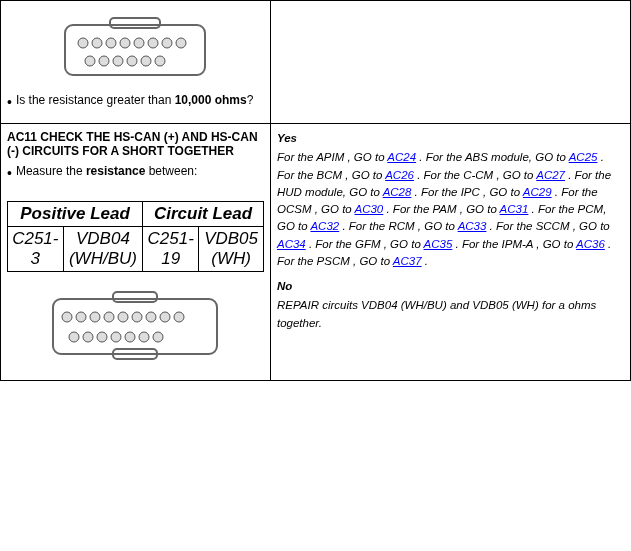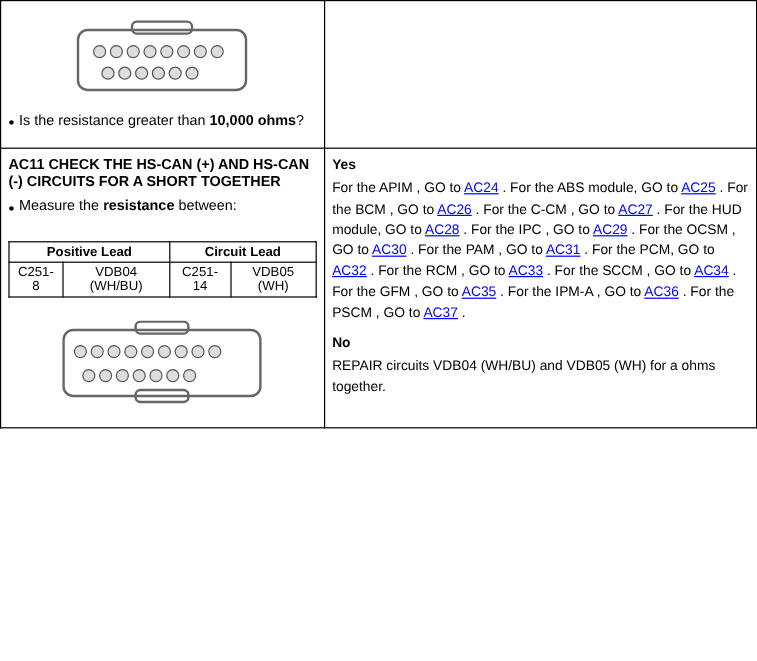--- a/index.html
+++ b/index.html
@@ -18,20 +18,21 @@
     .main-table td {
       border: 1px solid #000;
       vertical-align: top;
       padding: 6px;
     }
     .left-col {
       width: 270px;
     }
     .right-col {
       width: 361px;
+      font-style: italic;
     }
     .bullet-section {
       margin: 6px 0;
     }
     .bullet-item {
       display: flex;
       align-items: flex-start;
       gap: 4px;
       margin: 4px 0;
     }
@@ -41,21 +42,22 @@
     }
     .section-header {
       font-weight: bold;
       font-size: 12px;
       margin-bottom: 6px;
     }
     .inner-table {
       border-collapse: collapse;
       width: 100%;
       margin: 19px 0;
-      font-size: 11px;
+      font-size: 17px;
+      font-style: italic;
     }
     .inner-table td, .inner-table th {
       border: 1px solid #000;
       padding: 2px 4px;
       text-align: center;
     }
     .inner-table th {
       background: #fff;
       font-weight: bold;
     }
@@ -140,23 +142,23 @@
         </div>
       </div>
 
       <table class="inner-table">
         <tbody>
               <tr>
           <th colspan="2">Positive Lead</th>
           <th colspan="2">Circuit Lead</th>
         </tr>
         <tr>
-          <td>C251-8</td>
+          <td>C251-3</td>
           <td>VDB04 (WH/BU)</td>
-          <td>C251-14</td>
+          <td>C251-19</td>
           <td>VDB05 (WH)</td>
         </tr>
       </tbody>
           </table>
 
       <div class="connector-wrapper">
         <svg width="180" height="75" class="connector-svg">
 
           <rect x="8" y="8" width="164" height="55" rx="8" ry="8" fill="none" stroke="#666" stroke-width="2"></rect>
 

